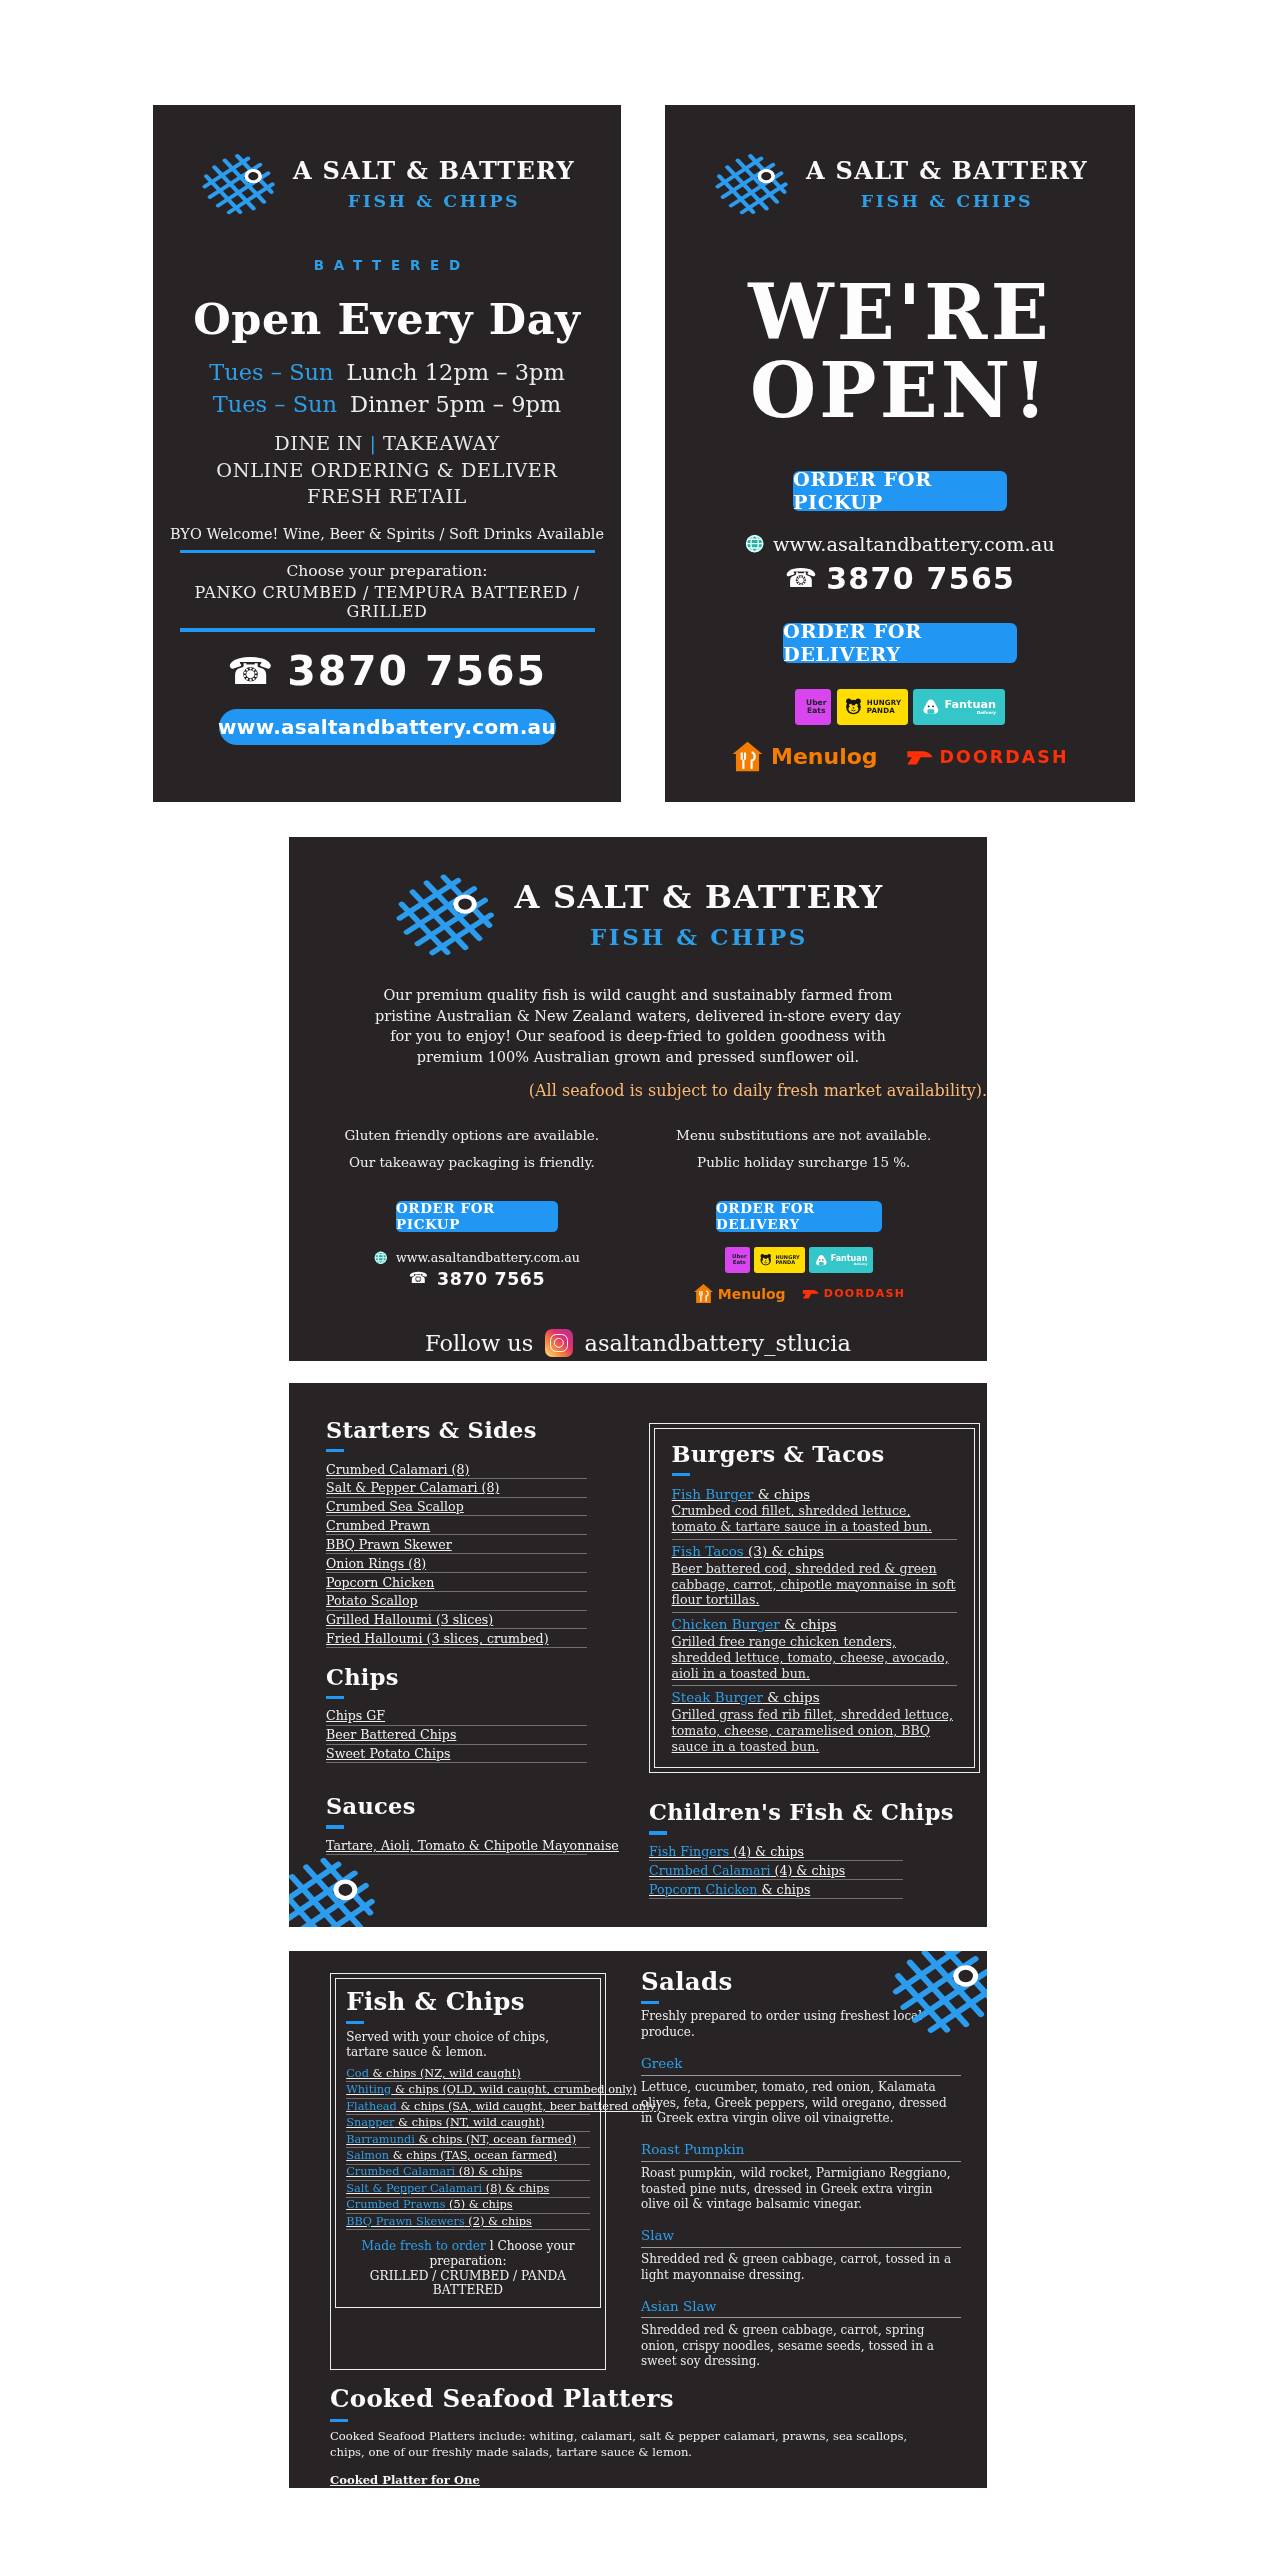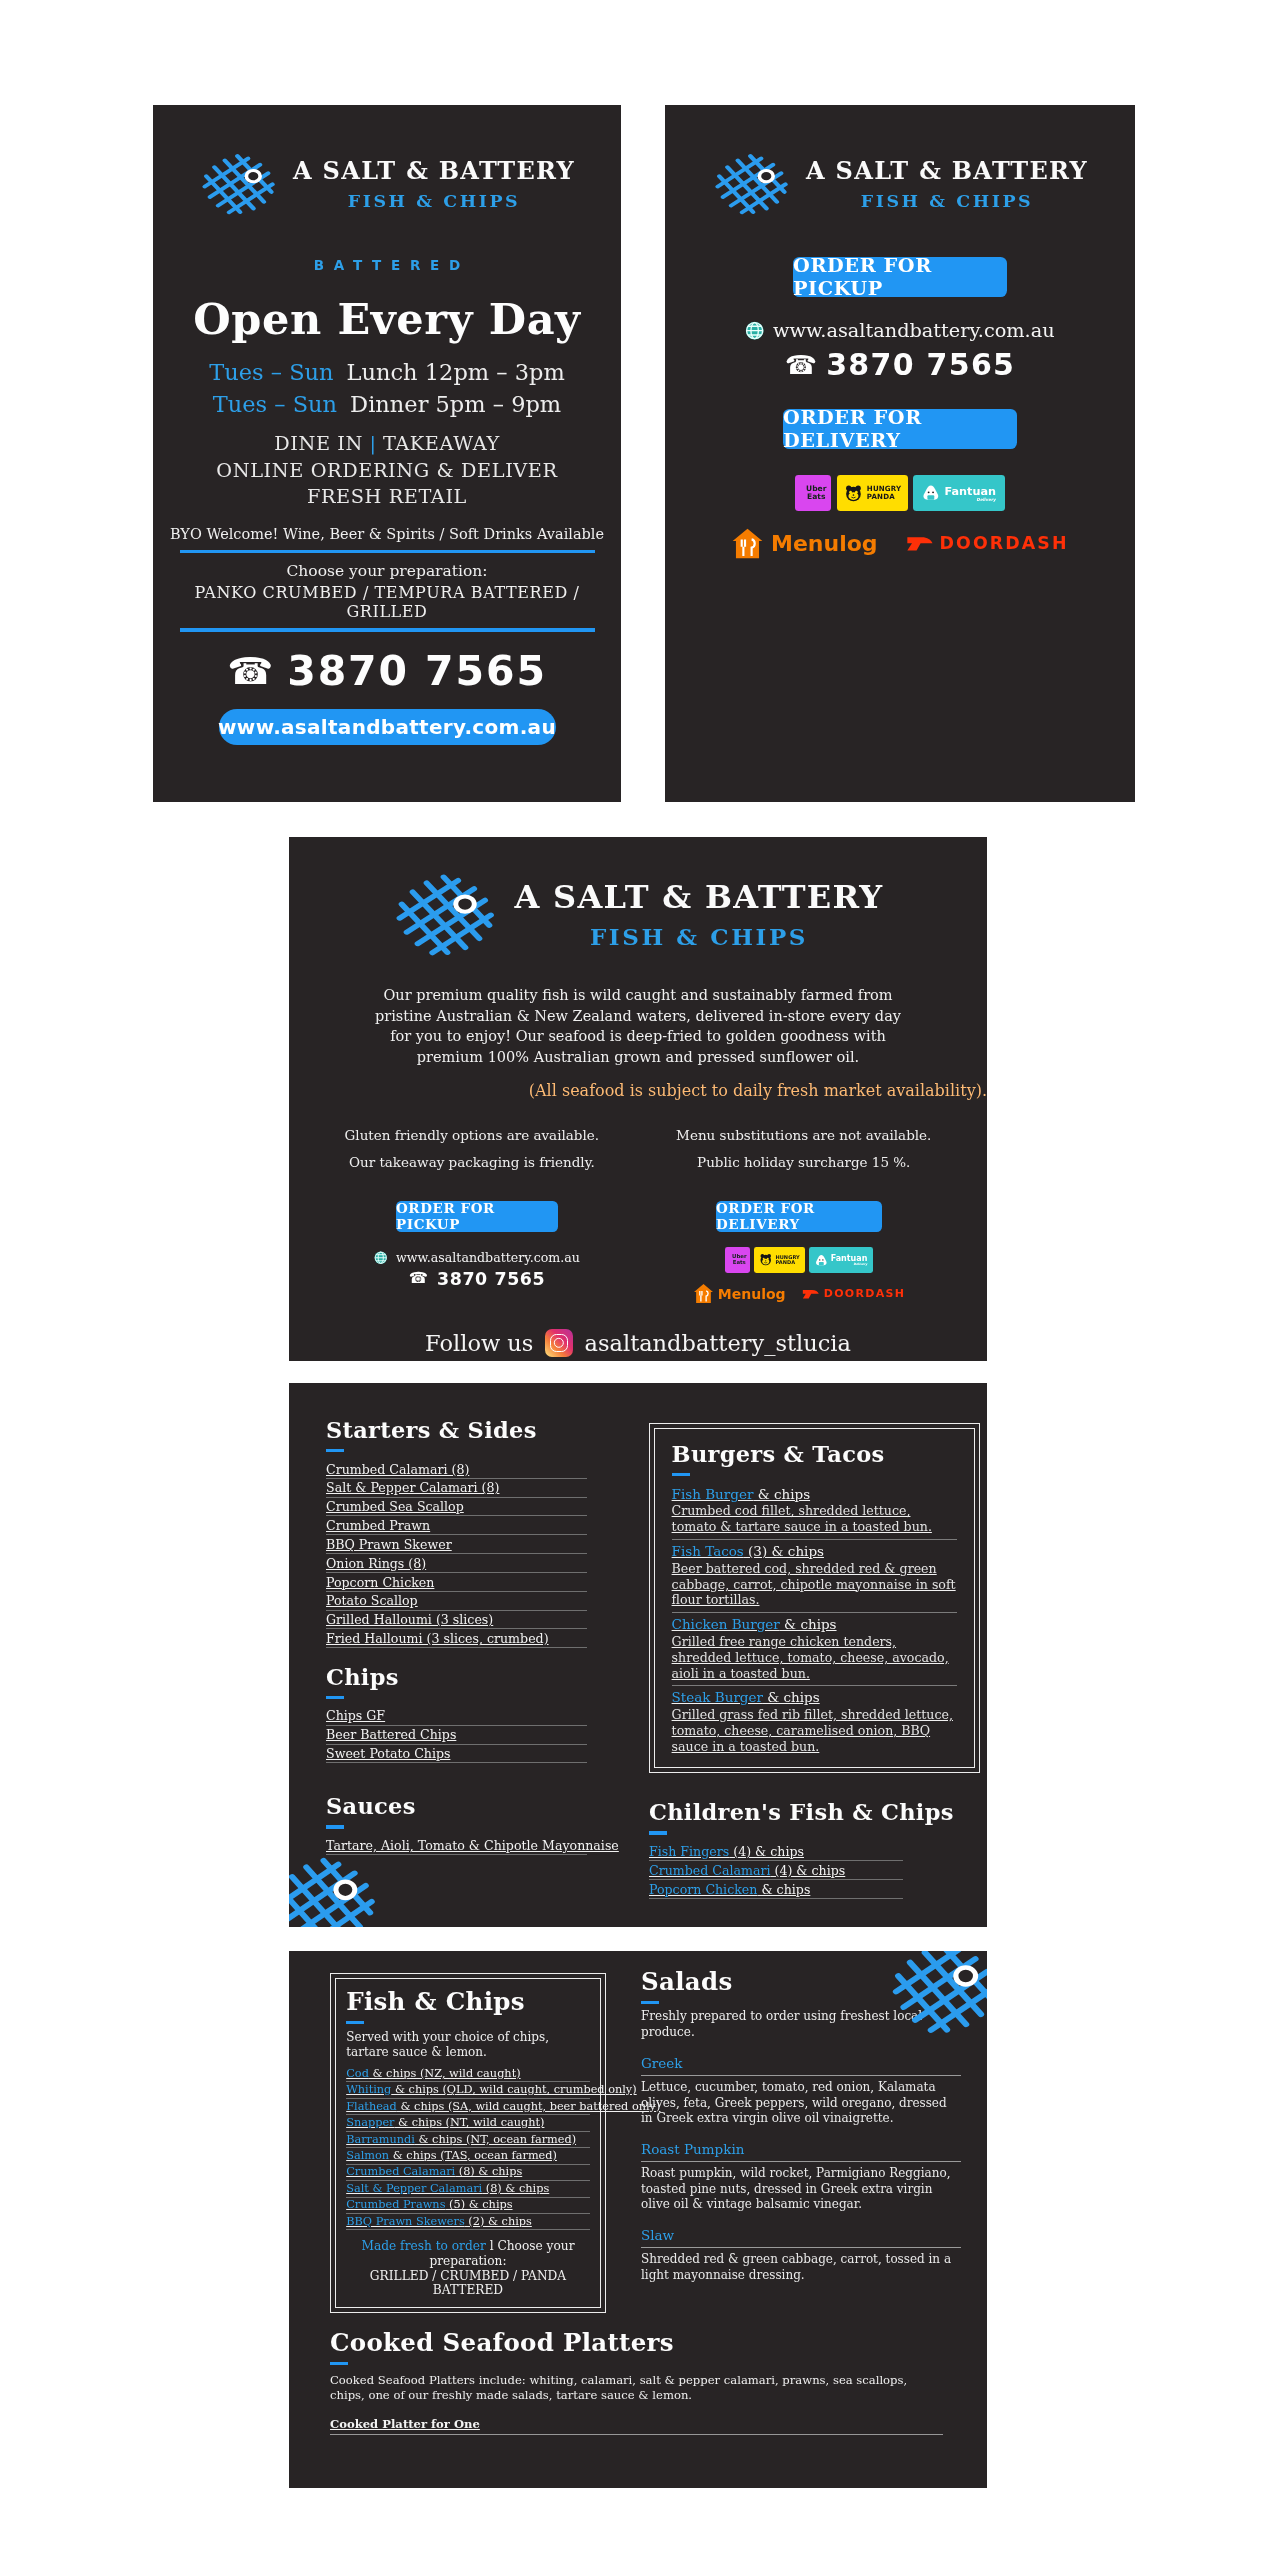--- a/index.html
+++ b/index.html
@@ -273,20 +273,24 @@
   <section class="panel" id="p2">
     <div class="logo">
       <svg class="net" viewBox="0 0 100 100" preserveAspectRatio="none">
           <use href="#netg"></use>
         </svg>
       <div class="logo-text">
         <div class="brand-name">A SALT &amp; BATTERY</div>
         <div class="brand-tag">FISH &amp; CHIPS</div>
       </div>
     </div>
+    <div class="hero">
+      <div>WE'RE</div>
+      <div>OPEN!</div>
+    </div>
     <div class="btn btn-pickup">ORDER FOR PICKUP</div>
     <div class="web-row">
       <svg class="globe" viewBox="0 0 24 24">
           <use href="#globeg"></use>
         </svg>
       <span>www.asaltandbattery.com.au</span>
     </div>
     <div class="phone-row2 sans">
       <span class="phone-icon">☎</span>
       <span class="phone-num">3870 7565</span>
@@ -529,20 +533,24 @@
             <p class="sdesc">Lettuce, cucumber, tomato, red onion, Kalamata olives, feta, Greek peppers, wild oregano, dressed in Greek extra virgin olive oil vinaigrette.</p>
           </div>
           <div class="sitem">
             <div class="sname">Roast Pumpkin</div>
             <p class="sdesc">Roast pumpkin, wild rocket, Parmigiano Reggiano, toasted pine nuts, dressed in Greek extra virgin olive oil &amp; vintage balsamic vinegar.</p>
           </div>
           <div class="sitem">
             <div class="sname">Slaw</div>
             <p class="sdesc">Shredded red &amp; green cabbage, carrot, tossed in a light mayonnaise dressing.</p>
           </div>
+          <div class="sitem">
+            <div class="sname">Asian Slaw</div>
+            <p class="sdesc">Shredded red &amp; green cabbage, carrot, spring onion, crispy noodles, sesame seeds, tossed in a sweet soy dressing.</p>
+          </div>
         </div>
       </div>
     </div>
     <div class="platters">
       <h2 class="mh">Cooked Seafood Platters</h2>
       <div class="bar"></div>
       <p class="intro">Cooked Seafood Platters include: whiting, calamari, salt &amp; pepper calamari, prawns, sea scallops, chips, one of our freshly made salads, tartare sauce &amp; lemon.</p>
       <div class="rows">
         <div class="row">Cooked Platter for One</div>
 

